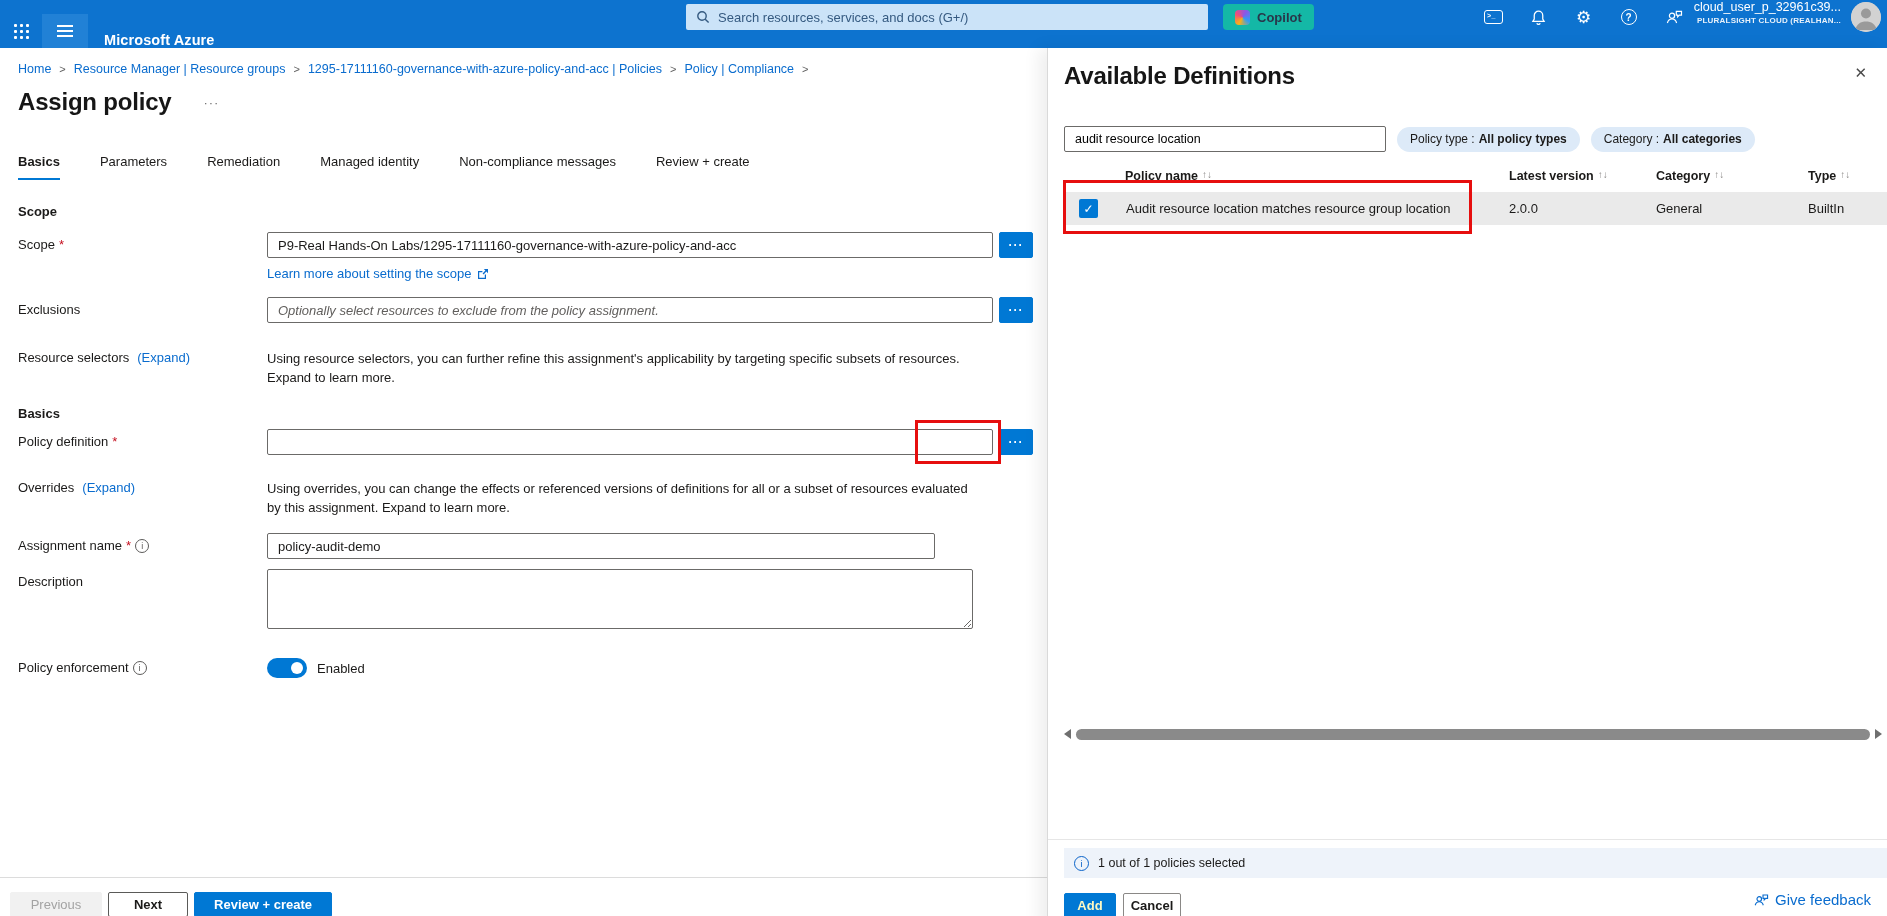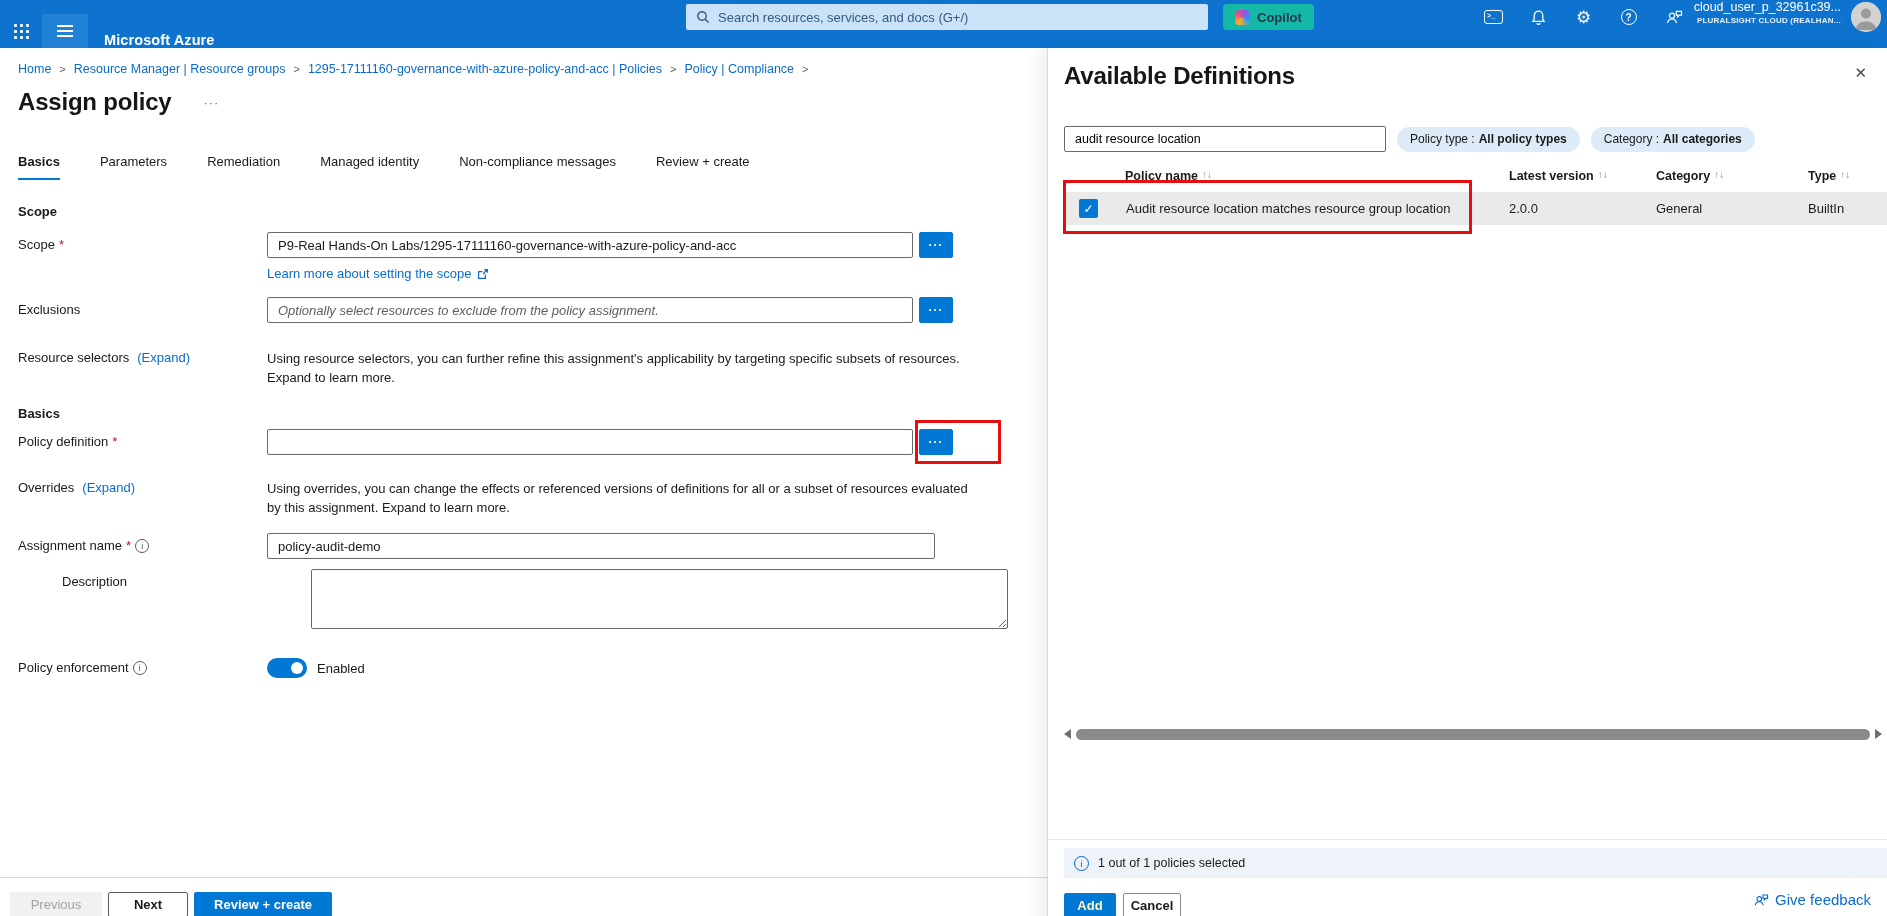--- a/index.html
+++ b/index.html
@@ -50,21 +50,21 @@
   .tab { padding-bottom:9px; cursor:pointer; color:#1b1a19; }
   .tab.active { font-weight:bold; border-bottom:2.5px solid #0078d4; }
 
   
   .form { margin:24px 0 0 18px; width:990px; }
   .sec-h { font-weight:bold; font-size:13px; }
   .frow { display:flex; margin-top:16px; position:relative; }
   .frow .lbl { width:249px; flex:none; padding-top:5px; display:flex; align-items:flex-start; gap:4px; }
   .req { color:#c50f1f; }
   .info-i { width:14px; height:14px; border:1px solid #5c5b5a; border-radius:50%; color:#5c5b5a; font-size:9px; display:inline-flex; align-items:center; justify-content:center; margin-top:1px; flex:none; }
-  .txt { width:646px; height:26px; border:1px solid #6b6a68; border-radius:2px; padding:0 10px; font-size:13px; color:#1b1a19; }
+  .txt { width:726px; height:26px; border:1px solid #6b6a68; border-radius:2px; padding:0 10px; font-size:13px; color:#1b1a19; }
   .txt::placeholder { font-style:italic; color:#605e5c; }
   .more-btn { width:34px; height:26px; margin-left:6px; background:#0078d4; color:#fff; border:1px solid #0078d4; border-radius:2px; font-size:12px; font-weight:bold; letter-spacing:1px; line-height:1; }
   .learn-link { display:inline-flex; align-items:center; gap:5px; margin-top:8px; color:#0a6cce; text-decoration:none; cursor:pointer; }
   .expand-link { color:#0a6cce; text-decoration:none; cursor:pointer; margin-left:4px; }
   .help-txt { width:712px; line-height:1.45; padding-top:5px; }
   .ta { width:706px; height:60px; border:1px solid #6b6a68; border-radius:2px; padding:6px 10px; font-size:13px; resize:both; }
   .toggle-row { display:flex; align-items:center; gap:10px; padding-top:3px; }
   .toggle { width:40px; height:20px; border-radius:10px; background:#0078d4; position:relative; cursor:pointer; flex:none; }
   .toggle .knob { position:absolute; right:4px; top:4px; width:12px; height:12px; border-radius:50%; background:#fff; }
   .redbox-btn { position:absolute; left:897px; top:-9px; width:86px; height:44px; border:3px solid #e60e0e; pointer-events:none; }
@@ -271,21 +271,21 @@
 
       <div class="frow">
         <div class="lbl">
           <span>Assignment name</span>
           <span class="req">*</span>
           <span class="info-i">i</span>
         </div>
         <input class="txt" style="width: 668px;" value="policy-audit-demo">
       </div>
 
-      <div class="frow" style="margin-top:10px;margin-left:44px;">
+      <div class="frow" style="margin-top:10px;">
         <div class="lbl">
             <span>Description</span>
           </div>
         <textarea class="ta" style=""></textarea>
       </div>
 
       <div class="frow" style="margin-top:26px;">
         <div class="lbl">
           <span>Policy enforcement</span>
           <span class="info-i">i</span>

